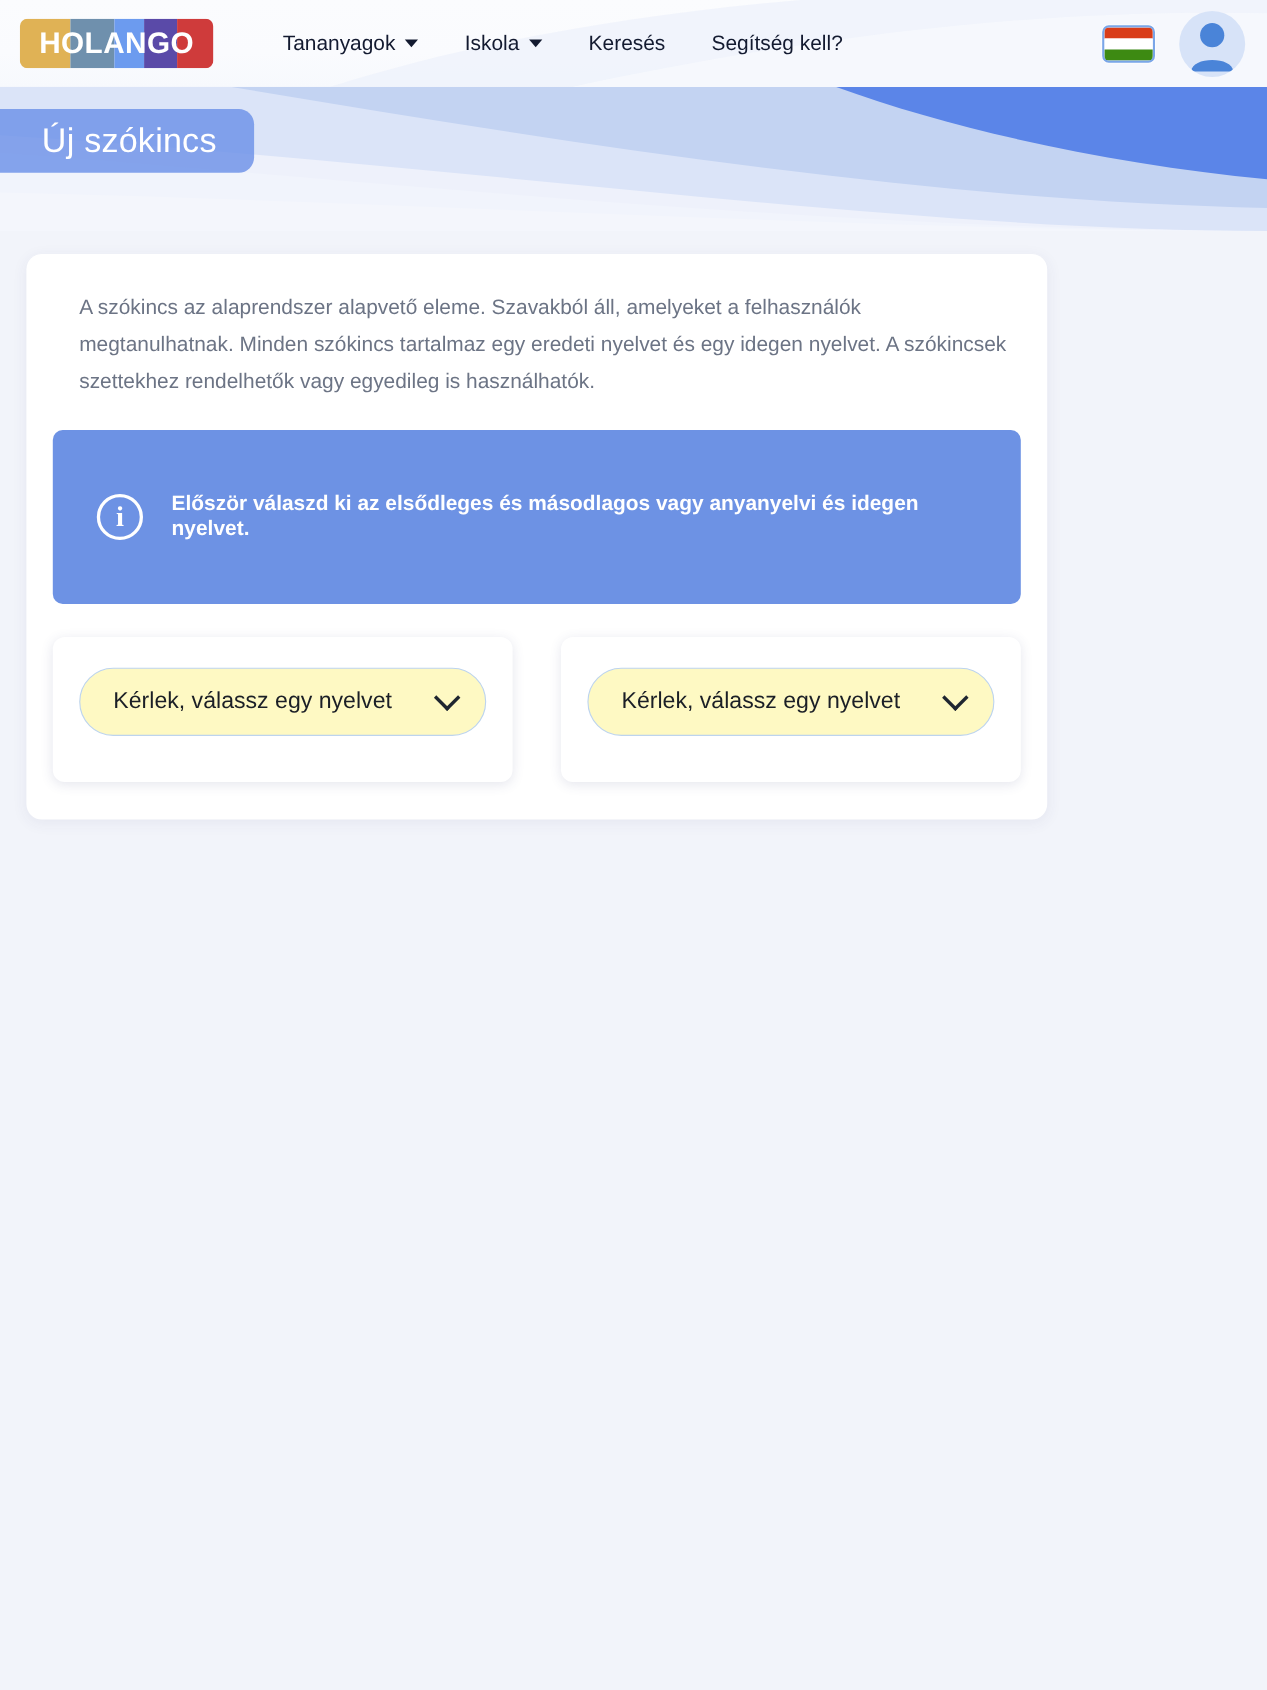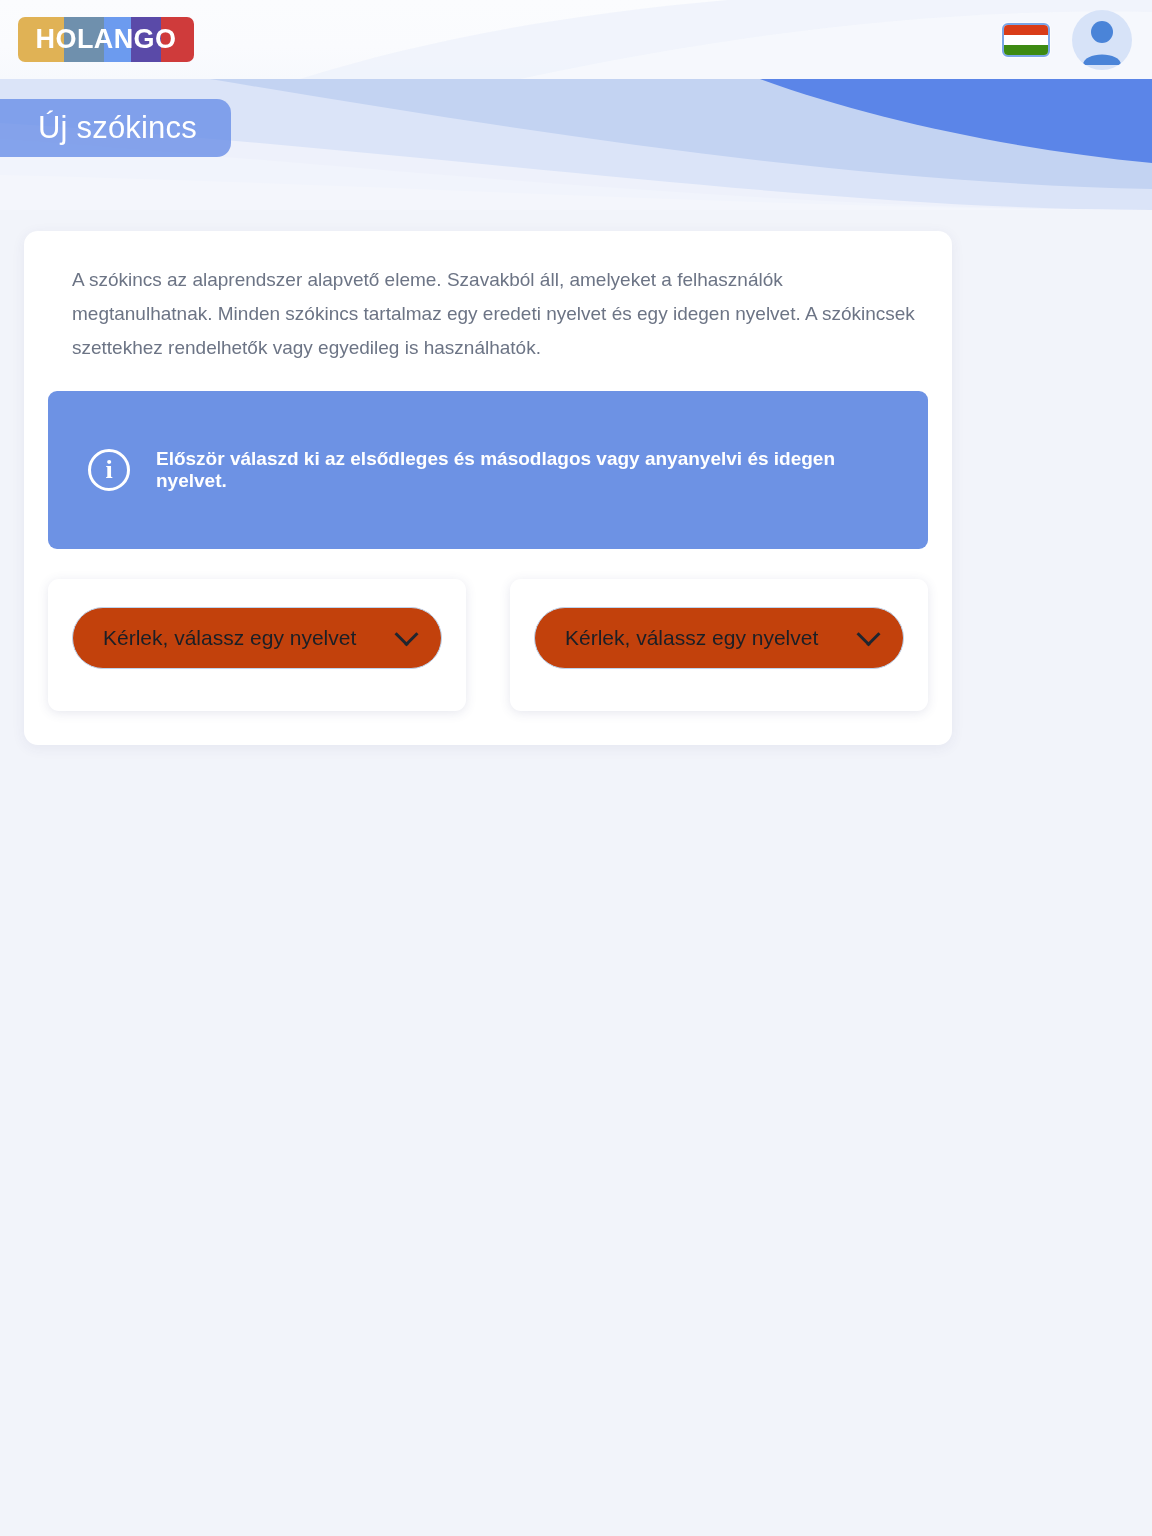--- a/index.html
+++ b/index.html
@@ -200,21 +200,21 @@
   }
   .select-label {
     color: #5c6475;
     font-size: 19px;
     margin: 0 0 18px 4px;
   }
   .select-box {
     height: 62px;
     border: 1px solid #bdd4ee;
     border-radius: 31px;
-    background: #c2410c;
+    background: #fef9c3;
     display: flex;
     align-items: center;
     justify-content: space-between;
     padding: 0 26px 0 30px;
     cursor: pointer;
   }
   .select-value {
     color: #1b1f26;
     font-size: 21px;
   }
@@ -240,20 +240,36 @@
 
   <div class="logo">
     <div class="logo-block" style="width:46px;background:#e0b255"></div>
     <div class="logo-block" style="width:40px;background:#6f90ad"></div>
     <div class="logo-block" style="width:28px;background:#6c9bef"></div>
     <div class="logo-block" style="width:30px;background:#5a4aa8"></div>
     <div class="logo-block" style="width:33px;background:#cf3b3b"></div>
     <span class="logo-text">HOLANGO</span>
   </div>
 
+  <nav class="nav">
+    <div class="nav-item">
+      <span>Tananyagok</span>
+      <span class="caret"></span>
+    </div>
+    <div class="nav-item">
+      <span>Iskola</span>
+      <span class="caret"></span>
+    </div>
+    <div class="nav-item">
+      <span>Keresés</span>
+    </div>
+    <div class="nav-item">
+      <span>Segítség kell?</span>
+    </div>
+  </nav>
 
   <div class="header-right">
     <div class="flag">
       <i style="background:#d93c18"></i>
       <i style="background:#ffffff"></i>
       <i style="background:#3d8a12"></i>
     </div>
     <div class="avatar">
       <svg width="60" height="60" viewBox="0 0 60 60" aria-hidden="true">
         <circle cx="30" cy="22" r="11" fill="#4a84d8"></circle>

